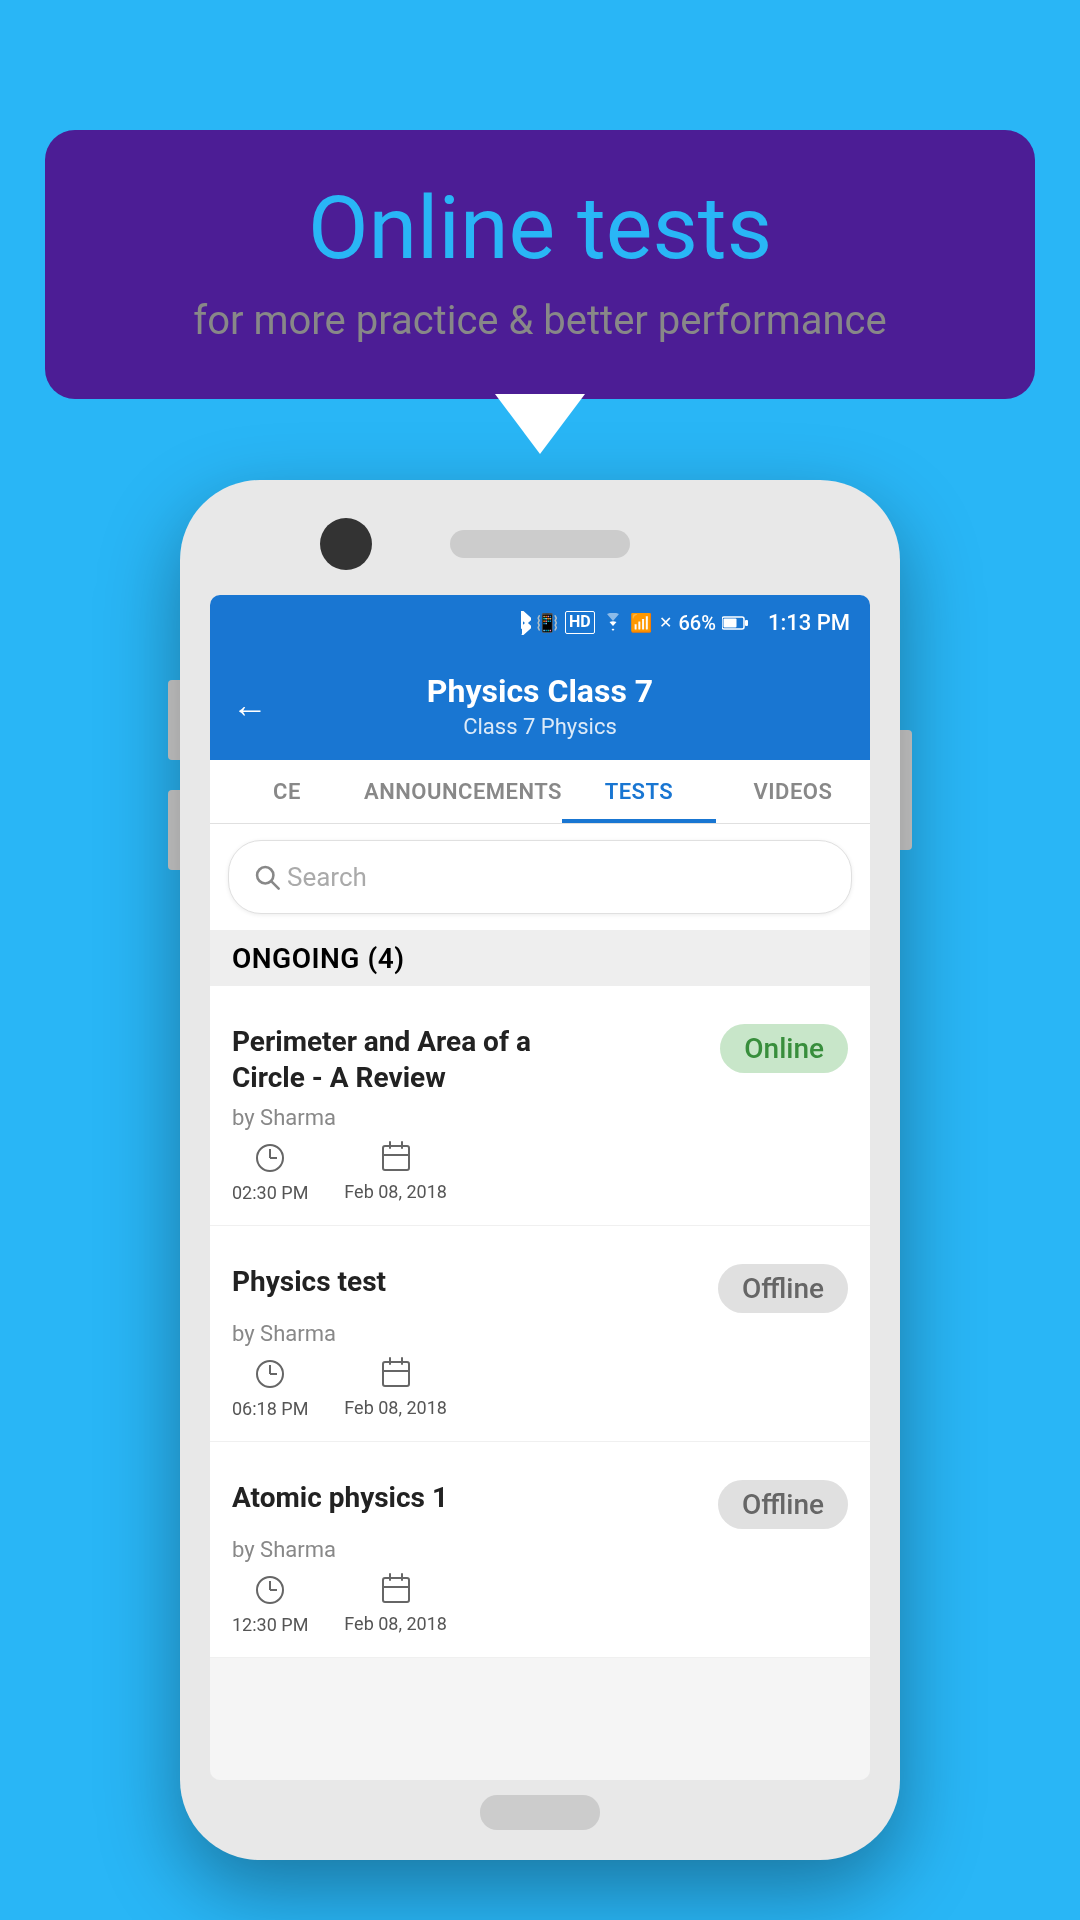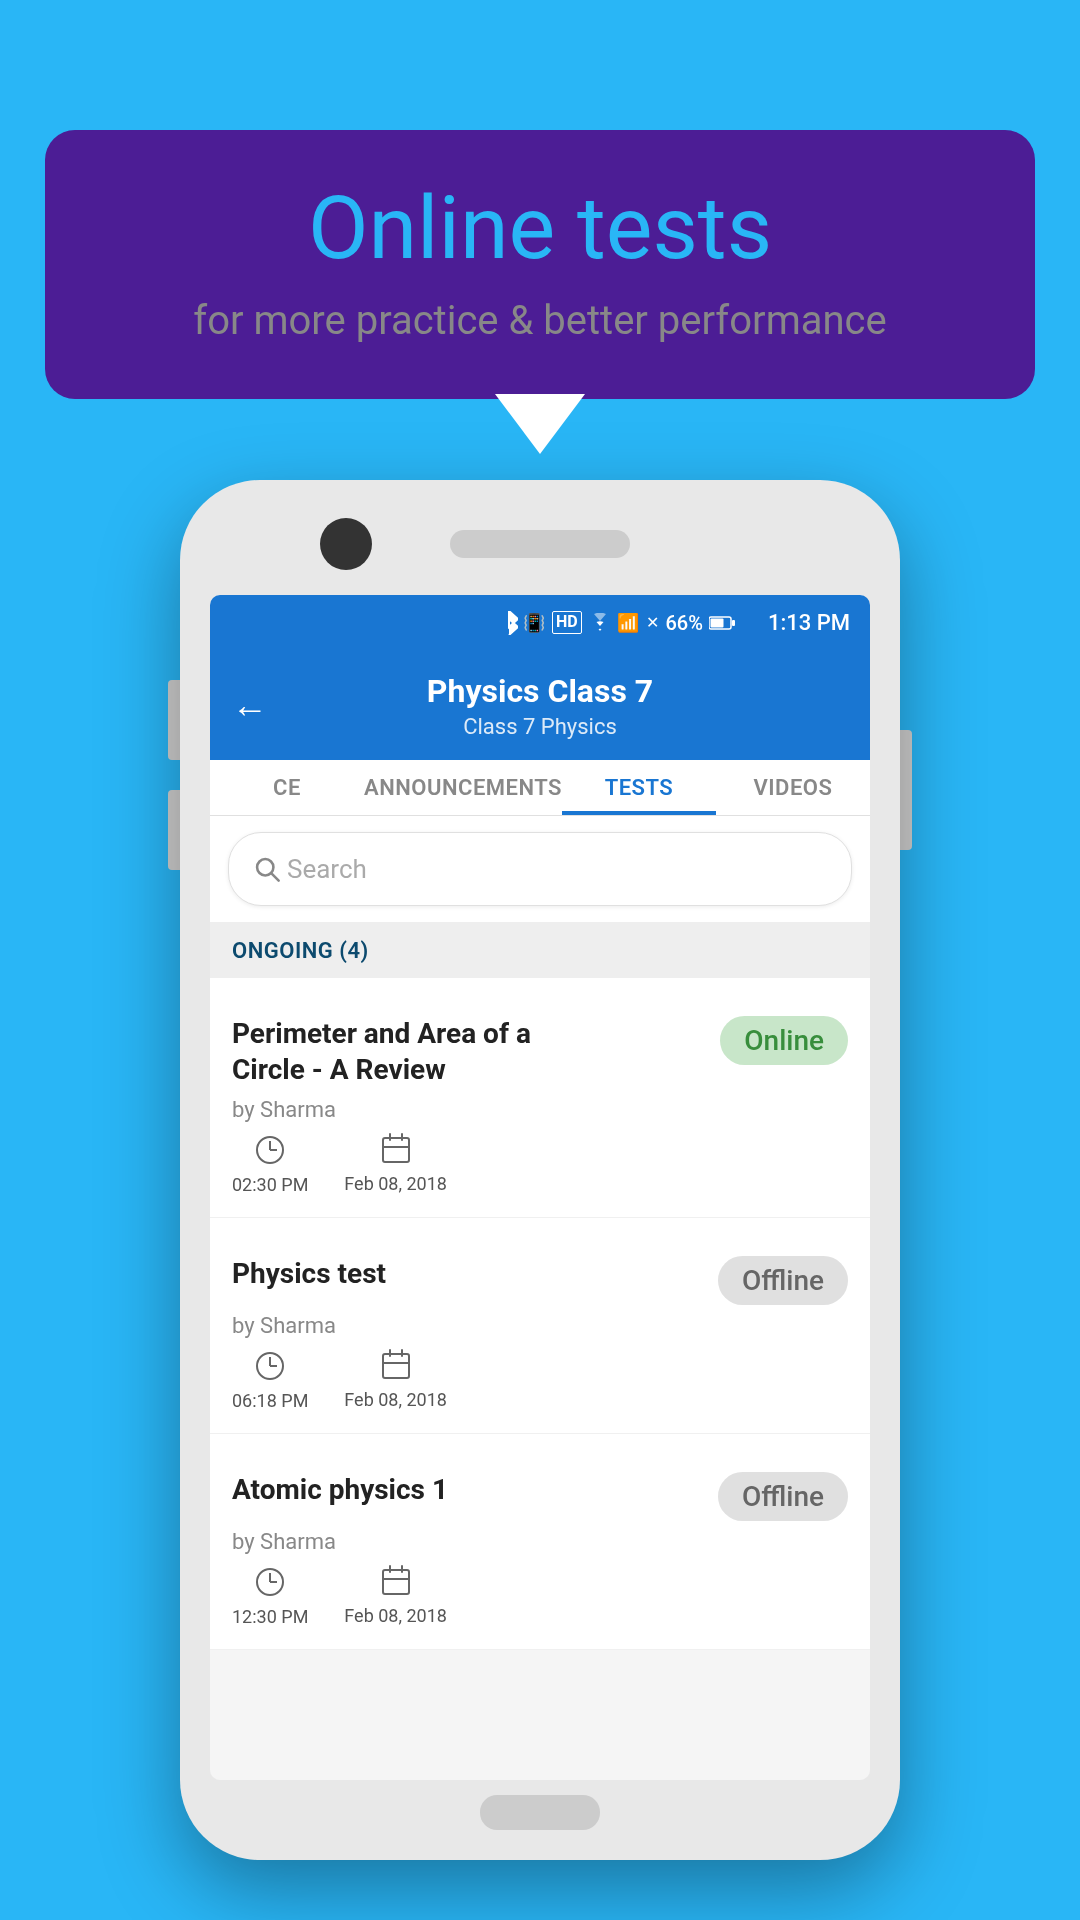--- a/index.html
+++ b/index.html
@@ -170,21 +170,21 @@
       align-items: center;
       gap: 6px;
       font-size: 20px;
       color: white;
     }
 
     .status-time {
       font-size: 22px;
       color: white;
       font-weight: 500;
-      margin-left: 25px;
+      margin-left: 12px;
     }
 
     
     .app-bar {
       height: 110px;
       background: #1976d2;
       display: flex;
       flex-direction: column;
       justify-content: center;
       align-items: center;
@@ -209,21 +209,21 @@
     }
 
     .app-bar-subtitle {
       font-size: 22px;
       color: rgba(255,255,255,0.85);
       margin-top: 4px;
     }
 
     
     .tabs-bar {
-      height: 56px;
+      height: 64px;
       background: white;
       display: flex;
       align-items: center;
       border-bottom: 1px solid #e0e0e0;
     }
 
     .tab-item {
       flex: 1;
       text-align: center;
       font-size: 22px;
@@ -276,23 +276,23 @@
       color: #aaa;
     }
 
     
     .section-header {
       height: 56px;
       background: #eeeeee;
       display: flex;
       align-items: center;
       padding: 0 22px;
-      font-size: 22px;
+      font-size: 28px;
       font-weight: 600;
-      color: #0c4a6e;
+      color: #000000;
       letter-spacing: 0.5px;
     }
 
     
     .test-item {
       background: white;
       padding: 38px 22px 22px 22px;
       border-bottom: 1px solid #f0f0f0;
     }
 

